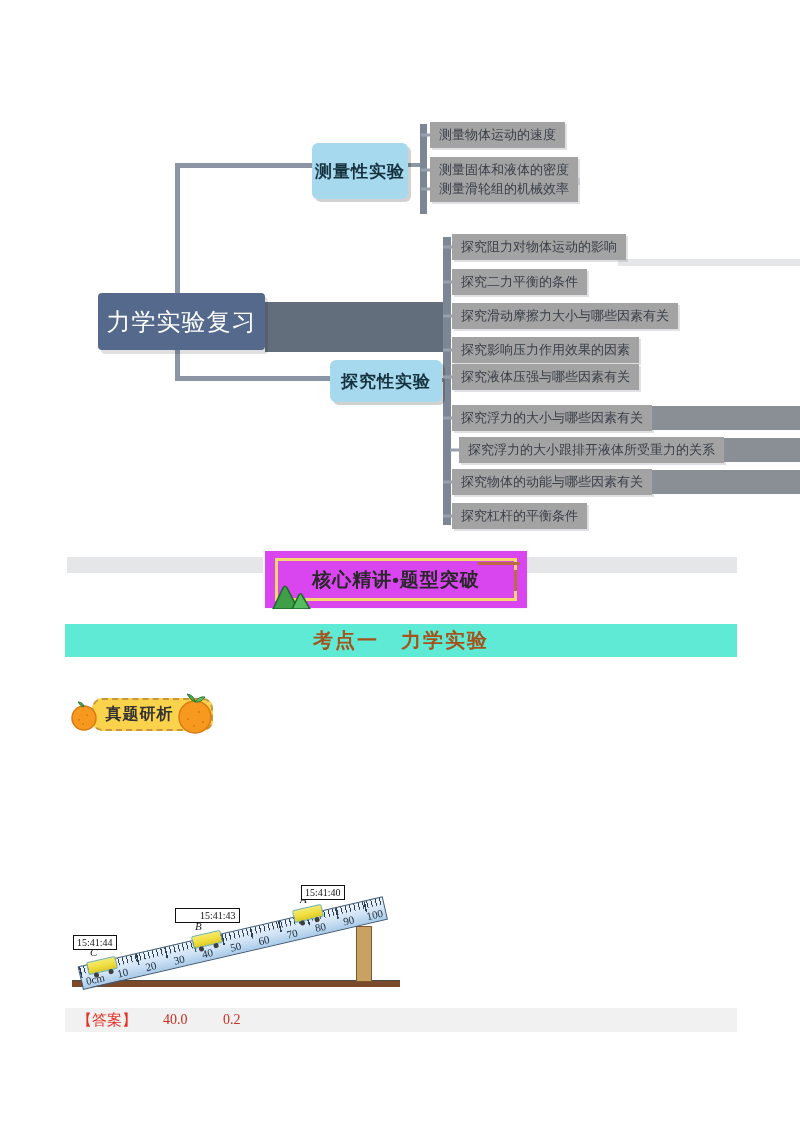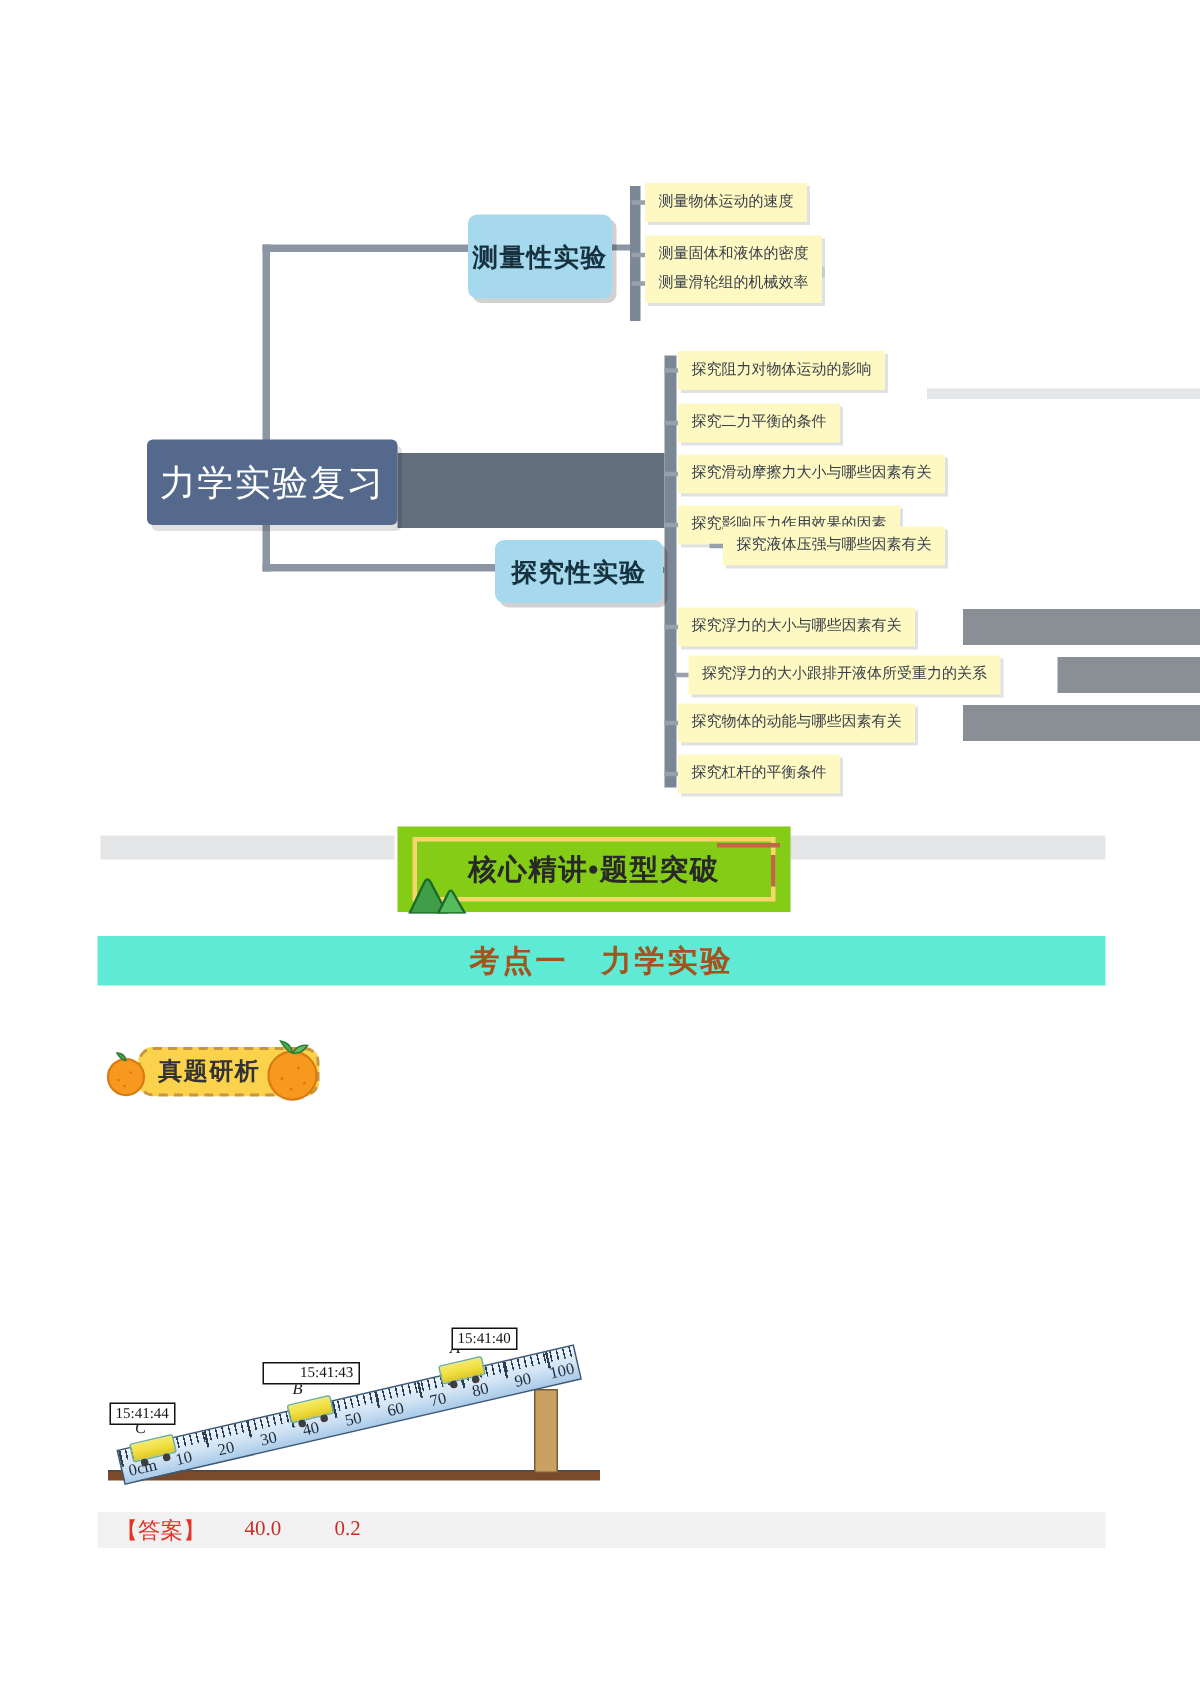--- a/index.html
+++ b/index.html
@@ -25,33 +25,33 @@
     display:flex; align-items:center; justify-content:center;
     box-shadow:3px 4px 0 rgba(0,0,0,0.12);
   }
   .branch-node {
     position:absolute; z-index:3; background:#a7d9ee; border-radius:6px;
     color:#16323f; font-size:17px; font-weight:bold; letter-spacing:1px;
     display:flex; align-items:center; justify-content:center;
     box-shadow:3px 3px 0 rgba(0,0,0,0.18);
   }
   .leaf {
-    position:absolute; z-index:3; background:#fef9c3; color:#39404a;
-    font-size:10px; line-height:16px; padding:5px 9px; white-space:nowrap;
+    position:absolute; z-index:3; background:#a3a3a3; color:#39404a;
+    font-size:13px; line-height:16px; padding:5px 9px; white-space:nowrap;
     box-shadow:2px 2px 0 rgba(140,147,158,0.28);
   }
   .leaf::before {
     content:""; position:absolute; left:-9px; top:50%; transform:translateY(-50%);
     width:9px; height:3px; background:#98a1ab;
   }
 
   
   .banner-box {
     position:absolute; left:265px; top:551px; width:262px; height:57px;
-    background:#84cc16; z-index:2; box-shadow:0 0 2px rgba(0,0,0,0.10);
+    background:#d946ef; z-index:2; box-shadow:0 0 2px rgba(0,0,0,0.10);
   }
   .banner-frame {
     position:absolute; left:10px; right:10px; top:7px; bottom:7px;
     border:3px solid #f6d76b; display:flex; align-items:center; justify-content:center;
   }
   .banner-title { font-size:19px; font-weight:bold; color:#282828; letter-spacing:1px; }
   .deco { position:absolute; background:#bb6a44; z-index:4; }
 
   
   .section-bar {
@@ -152,21 +152,21 @@
     <div class="leaf" style="left:430px; top:157px;"><span>测量固体和液体的密度</span></div>
     <div class="leaf" style="left:430px; top:176px;"><span>测量滑轮组的机械效率</span></div>
 
     <div class="branch-node" style="left:330px; top:360px; width:112px; height:42px;">
       <span>探究性实验</span>
     </div>
     <div class="leaf" style="left:452px; top:234px;"><span>探究阻力对物体运动的影响</span></div>
     <div class="leaf" style="left:452px; top:269px;"><span>探究二力平衡的条件</span></div>
     <div class="leaf" style="left:452px; top:303px;"><span>探究滑动摩擦力大小与哪些因素有关</span></div>
     <div class="leaf" style="left:452px; top:337px;"><span>探究影响压力作用效果的因素</span></div>
-    <div class="leaf" style="left:452px; top:351px;margin-left:30px;"><span>探究液体压强与哪些因素有关</span></div>
+    <div class="leaf" style="left:452px; top:364px;"><span>探究液体压强与哪些因素有关</span></div>
     <div class="leaf" style="left:452px; top:405px;"><span>探究浮力的大小与哪些因素有关</span></div>
     <div class="leaf" style="left:459px; top:437px;"><span>探究浮力的大小跟排开液体所受重力的关系</span></div>
     <div class="leaf" style="left:452px; top:469px;"><span>探究物体的动能与哪些因素有关</span></div>
     <div class="leaf" style="left:452px; top:503px;"><span>探究杠杆的平衡条件</span></div>
 
     <div class="light-strip" style="left:618px; top:259px; width:182px; height:7px;"></div>
     <div class="gray-band" style="left:642px; top:406px; width:158px; height:24px;"></div>
     <div class="gray-band" style="left:705px; top:438px; width:95px; height:24px;"></div>
     <div class="gray-band" style="left:642px; top:470px; width:158px; height:24px;"></div>
   </div>

